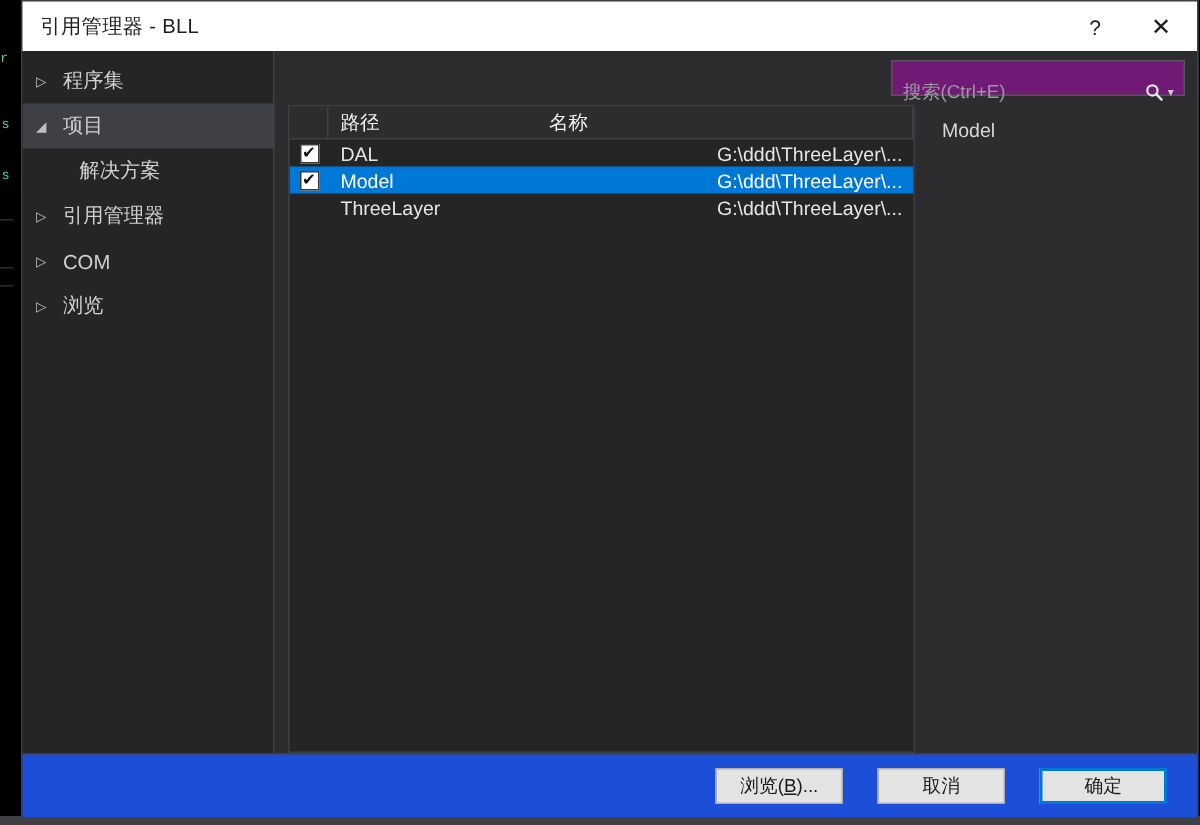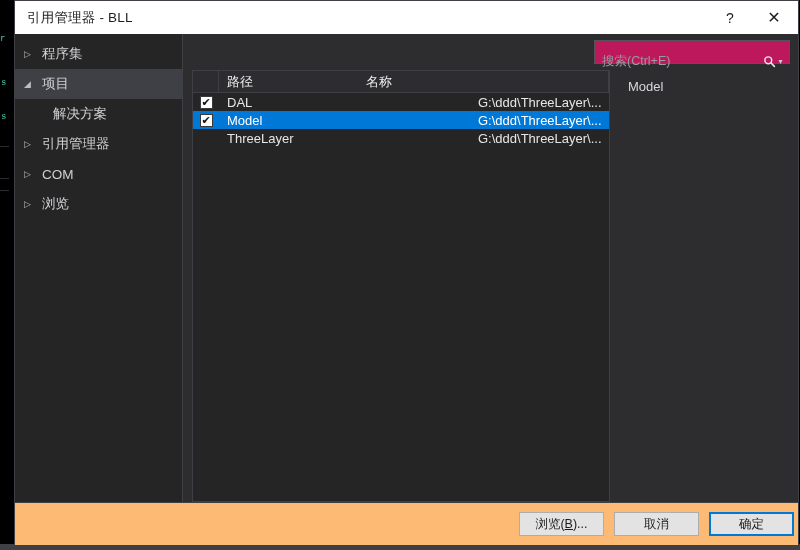--- a/index.html
+++ b/index.html
@@ -115,21 +115,21 @@
     background: #2d2d30;
     padding: 6px 8px 0 9px;
   }
   #search-row {
     height: 26px; flex: 0 0 26px;
     display: flex; justify-content: flex-end;
     margin-bottom: 4px;
   }
   #search-box {
     width: 196px; height: 24px;
-    background: #be185d;
+    background: #701a75;
     border: 1px solid #54545a;
     display: flex; align-items: center;
     padding: 18px 4px 0 7px;
   }
   #search-input {
     flex: 1 1 auto;
     background: transparent; border: none; outline: none;
     color: #b8b8bd;
     font-family: inherit;
     font-size: 12.5px;
@@ -221,25 +221,25 @@
   }
   #detail-value {
     color: #d8d8dc;
     font-size: 13px;
     padding-left: 6px;
   }
 
   
   #footer {
     flex: 0 0 43px; height: 43px;
-    background: #fdba74;
+    background: #1d4ed8;
     border-top: 1px solid #3f3f46;
     display: flex; align-items: center; justify-content: flex-end;
-    padding-right: 4px;
-    gap: 10px;
+    padding-right: 20px;
+    gap: 23px;
   }
   .btn {
     width: 85px; height: 24px;
     background: #e3e3e3;
     border: 1px solid #adadad;
     color: #1b1b1b;
     font-family: inherit;
     font-size: 12.5px;
     display: flex; align-items: center; justify-content: center;
     cursor: default;

